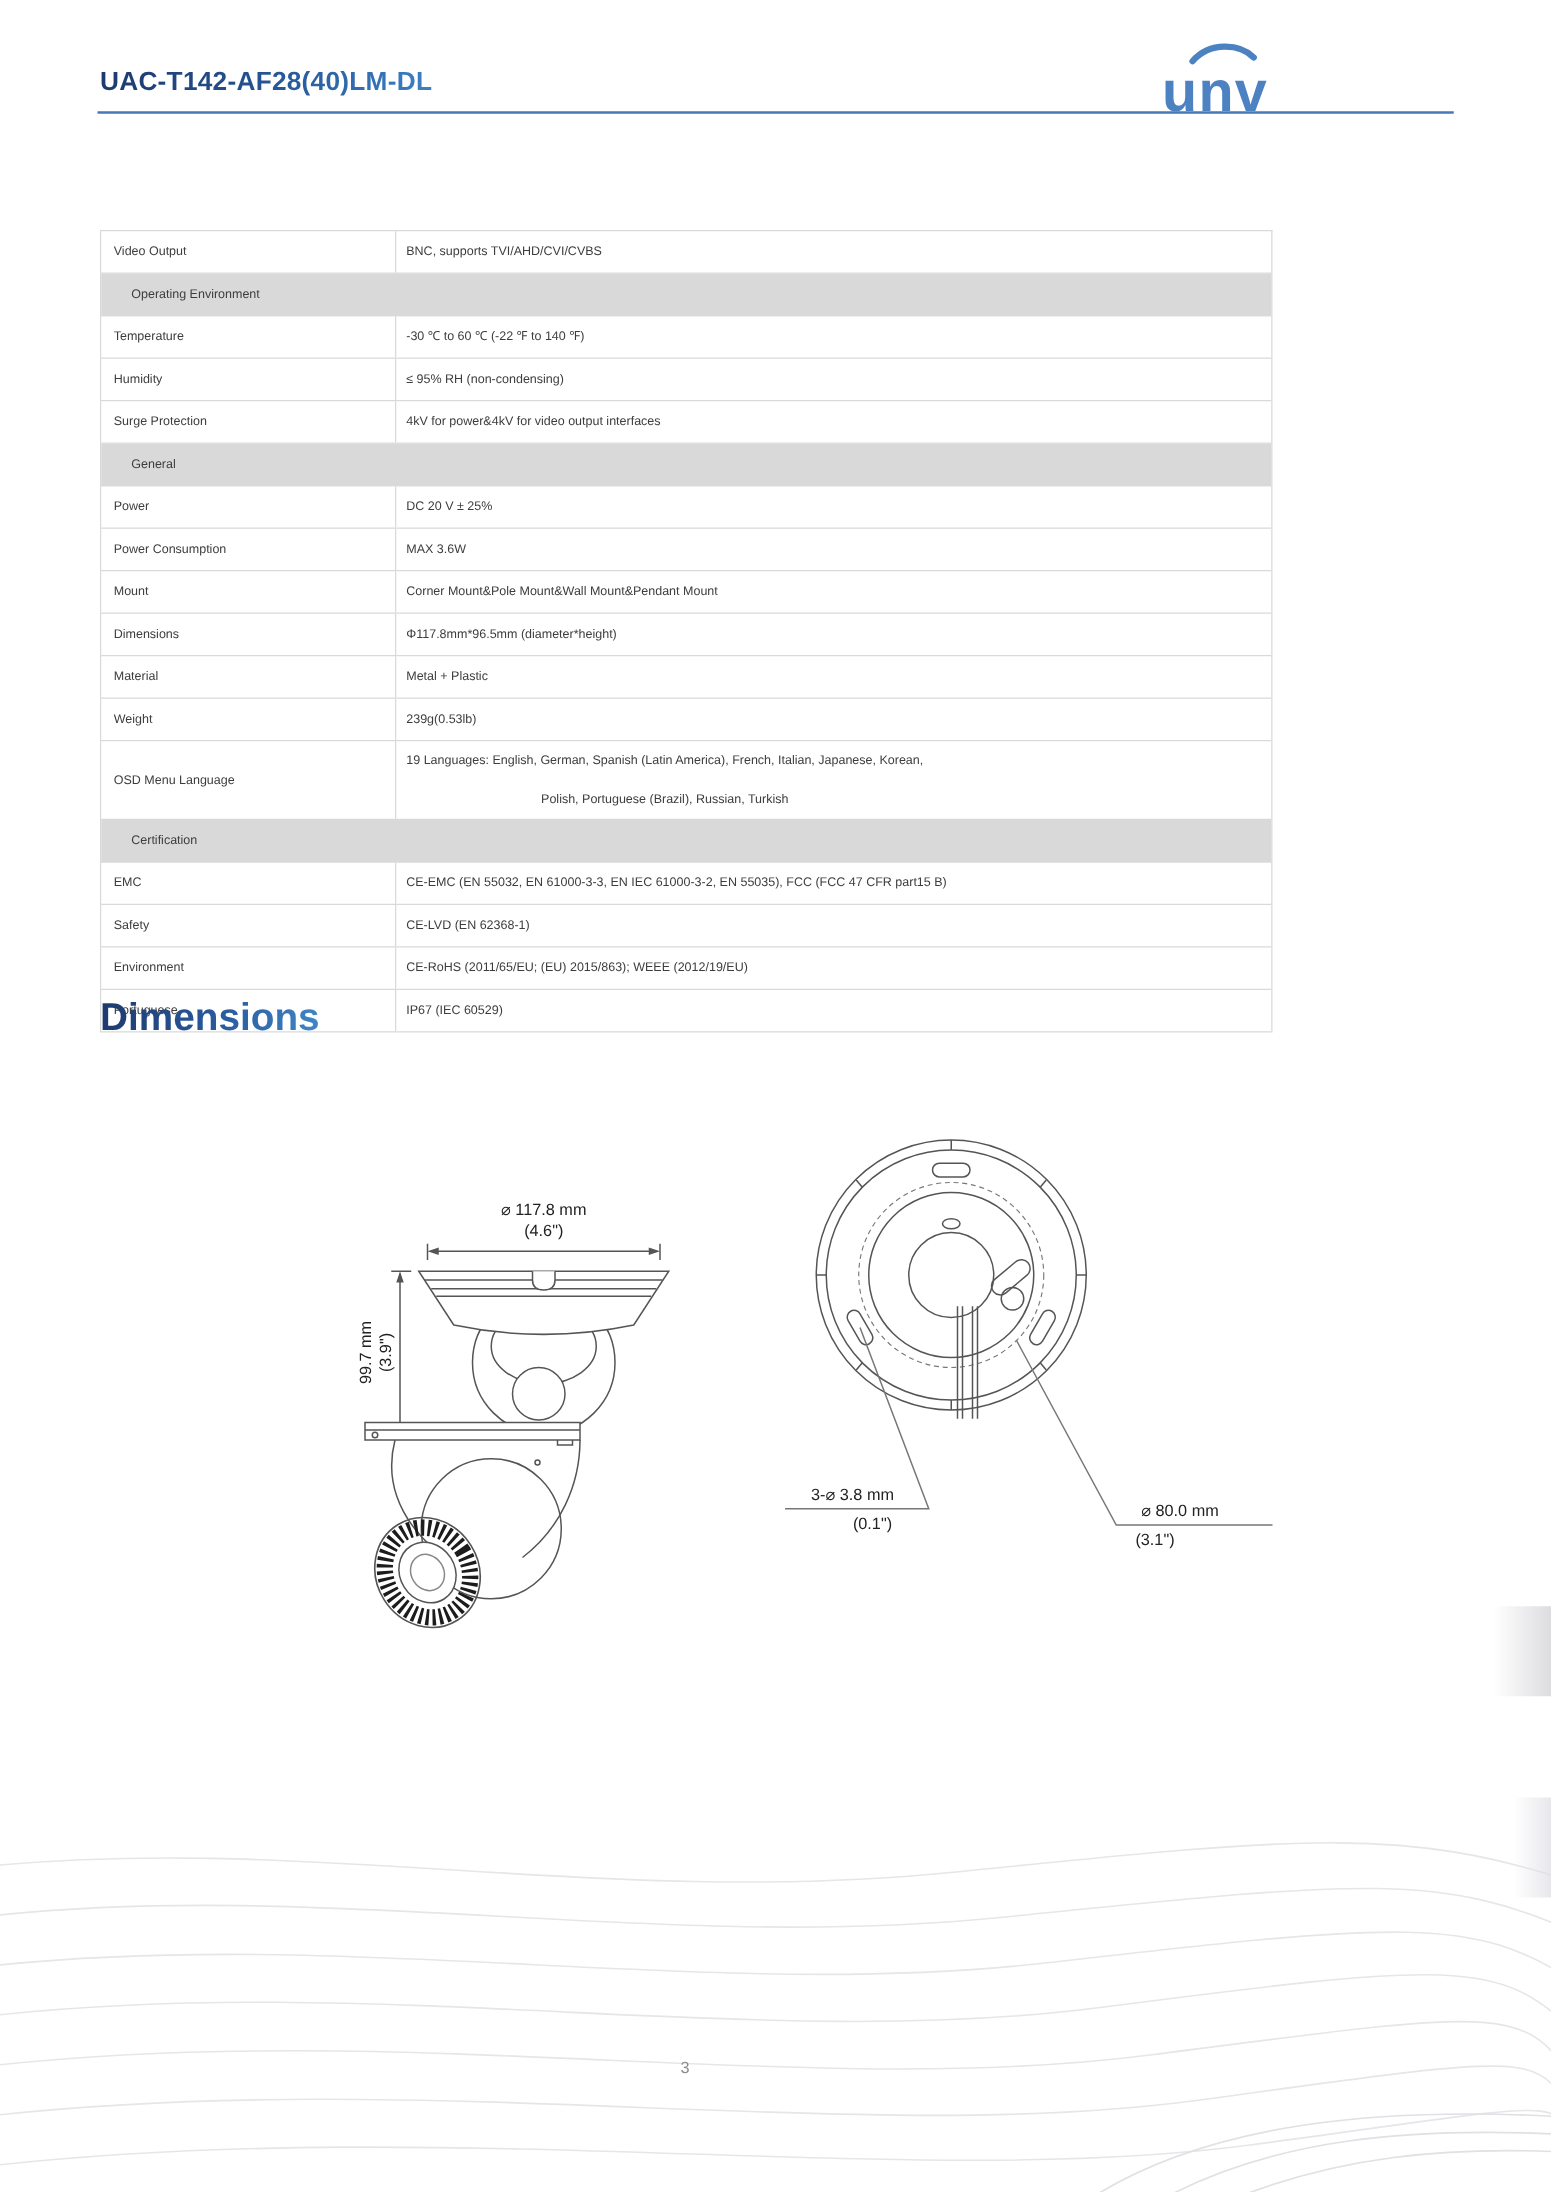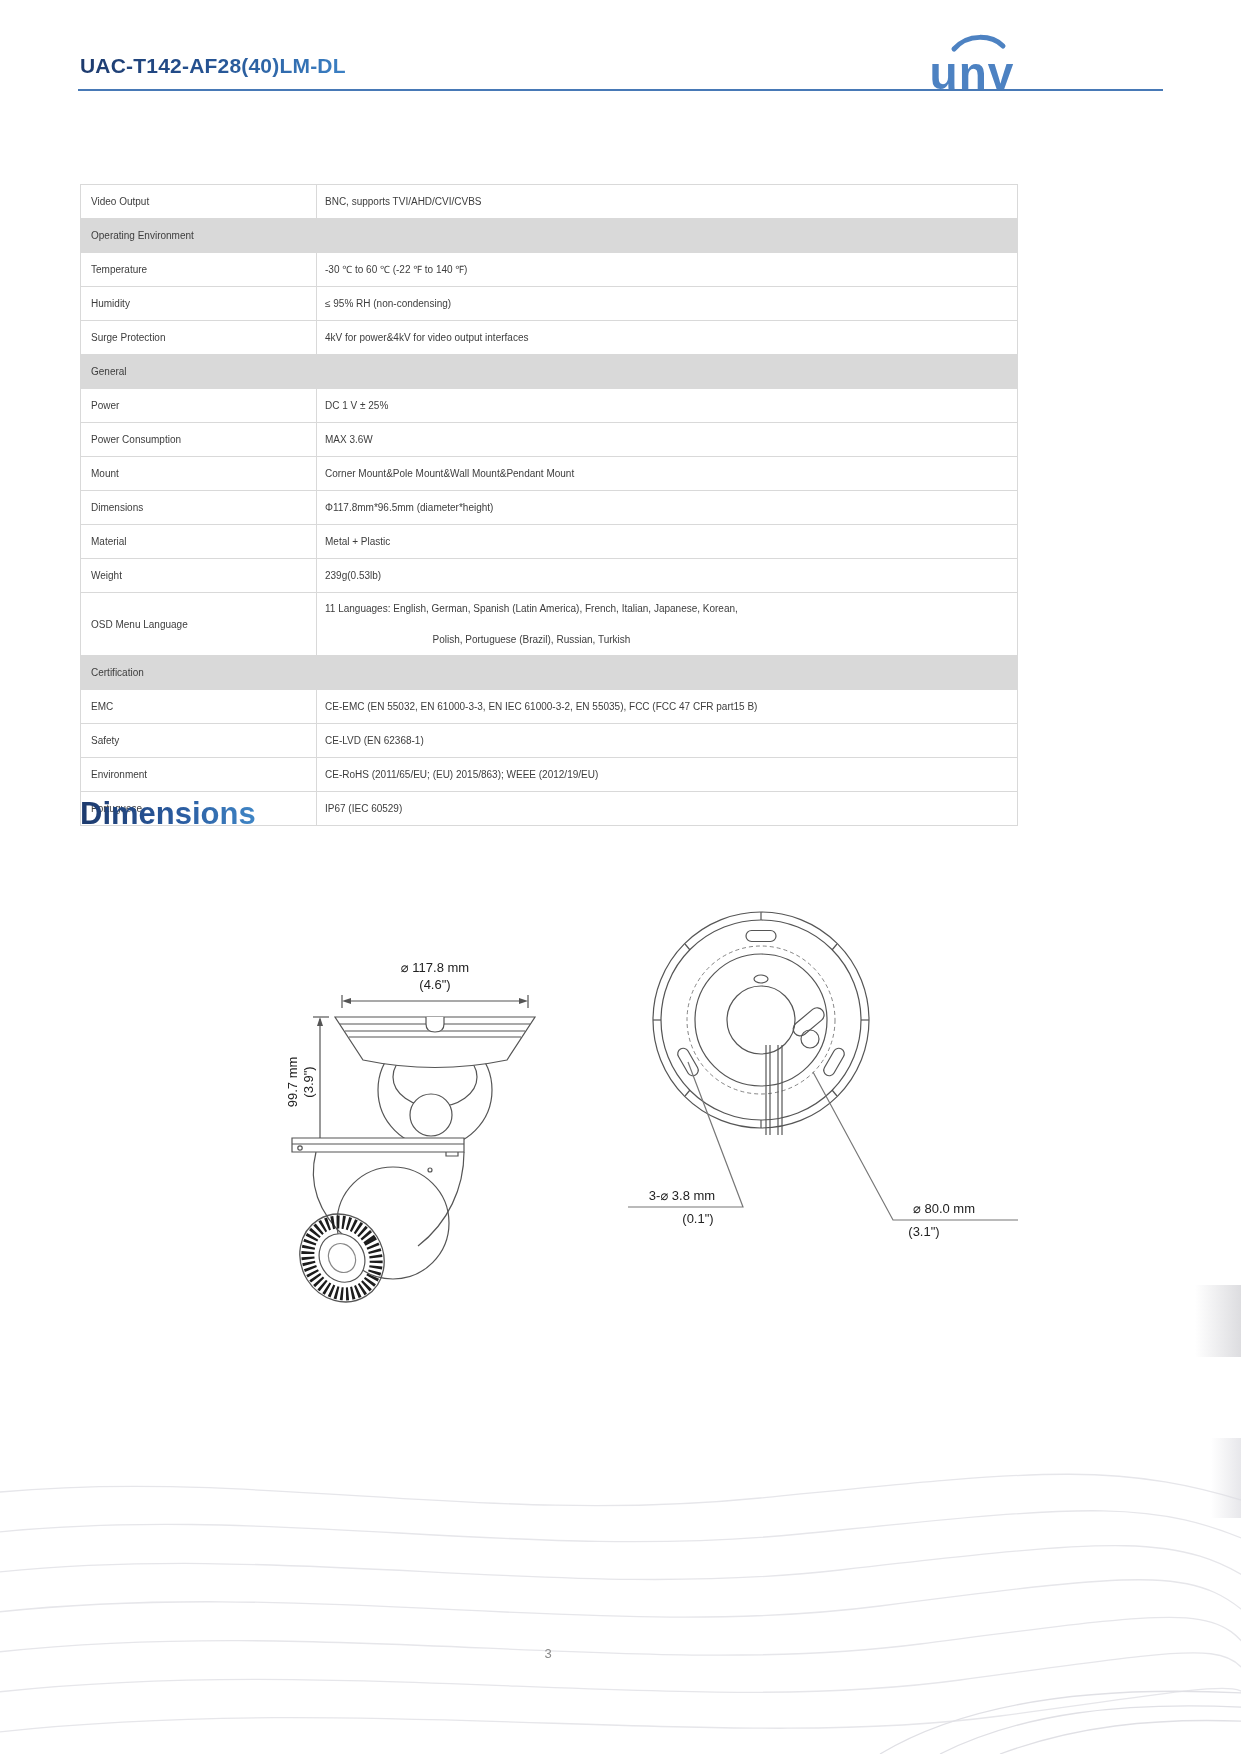--- a/index.html
+++ b/index.html
@@ -14,21 +14,21 @@
   .logo{position:absolute;left:908px;top:32px;width:128px;height:64px;}
 
   
   .spec-table{position:absolute;left:80px;top:148px;width:936px;border:1px solid #d9d9d9;border-bottom:none;
     font-size:10px;margin-top:36px;}
   .tr{display:flex;border-bottom:1px solid #d9d9d9;min-height:33px;}
   .td{display:flex;align-items:center;line-height:31px;}
   .td.label{width:225px;flex:none;padding-left:10px;border-right:1px solid #d9d9d9;}
   .td.value{flex:1;padding-left:8px;padding-right:10px;white-space:pre-line;text-align:center;}
   .tr.section{background:#d9d9d9;}
-  .td.section-label{flex:1;padding-left:10px;}
+  .td.section-label{flex:1;padding-left:24px;}
 
   
   .dim-heading{position:absolute;left:80px;top:796px;font-size:31px;font-weight:700;
     background:linear-gradient(90deg,#1d3a6d 0%,#2a5a9e 55%,#3f86c6 100%);
     -webkit-background-clip:text;background-clip:text;color:transparent;}
 
   .drawing{position:absolute;}
   .drawing text{font-family:"Liberation Sans",sans-serif;font-size:13px;fill:#222;}
 
   
@@ -70,21 +70,21 @@
     </div>
     <div class="tr">
       <div class="td label">Surge Protection</div>
       <div class="td value">4kV for power&amp;4kV for video output interfaces</div>
     </div>
     <div class="tr section">
       <div class="td section-label">General</div>
     </div>
     <div class="tr">
       <div class="td label">Power</div>
-      <div class="td value">DC 1 V ± 25%</div>
+      <div class="td value">DC 20 V ± 25%</div>
     </div>
     <div class="tr">
       <div class="td label">Power Consumption</div>
       <div class="td value">MAX 3.6W</div>
     </div>
     <div class="tr">
       <div class="td label">Mount</div>
       <div class="td value">Corner Mount&amp;Pole Mount&amp;Wall Mount&amp;Pendant Mount</div>
     </div>
     <div class="tr">
@@ -94,21 +94,21 @@
     <div class="tr">
       <div class="td label">Material</div>
       <div class="td value">Metal + Plastic</div>
     </div>
     <div class="tr">
       <div class="td label">Weight</div>
       <div class="td value">239g(0.53lb)</div>
     </div>
     <div class="tr">
       <div class="td label">OSD Menu Language</div>
-      <div class="td value">11 Languages: English, German, Spanish (Latin America), French, Italian, Japanese, Korean,
+      <div class="td value">19 Languages: English, German, Spanish (Latin America), French, Italian, Japanese, Korean,
 Polish, Portuguese (Brazil), Russian, Turkish</div>
     </div>
     <div class="tr section">
       <div class="td section-label">Certification</div>
     </div>
     <div class="tr">
       <div class="td label">EMC</div>
       <div class="td value">CE-EMC (EN 55032, EN 61000-3-3, EN IEC 61000-3-2, EN 55035), FCC (FCC 47 CFR part15 B)</div>
     </div>
     <div class="tr">

